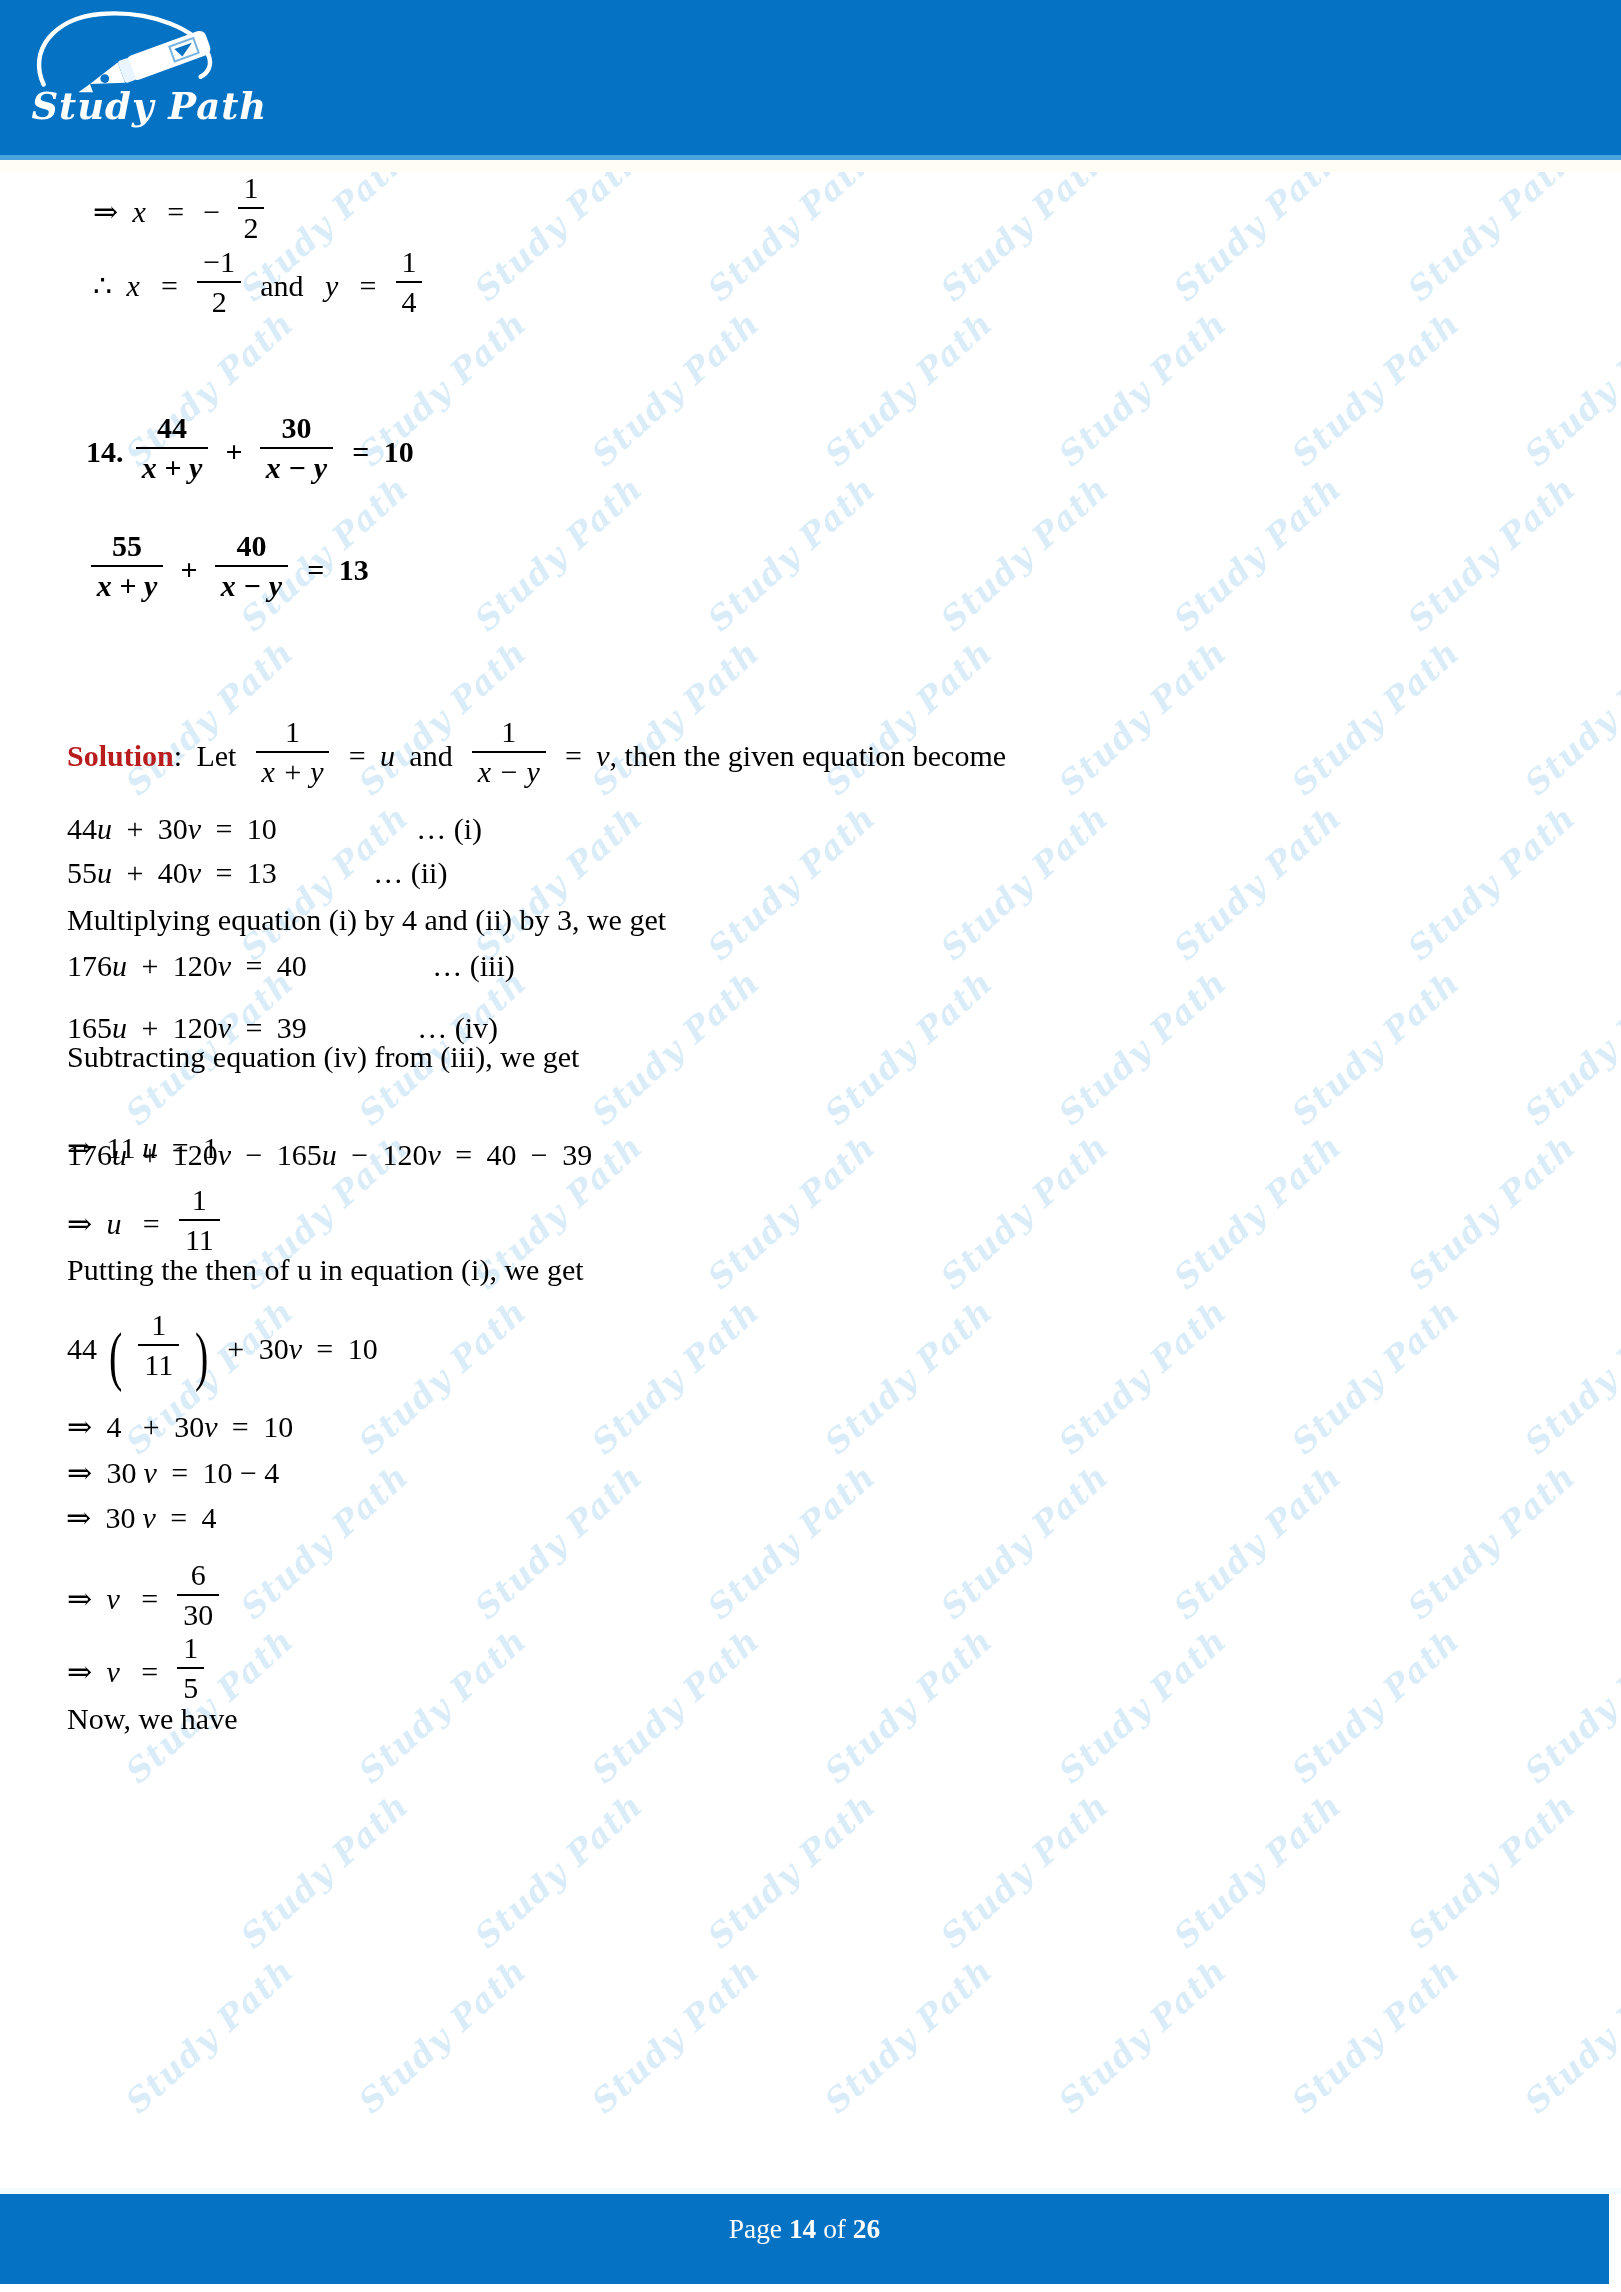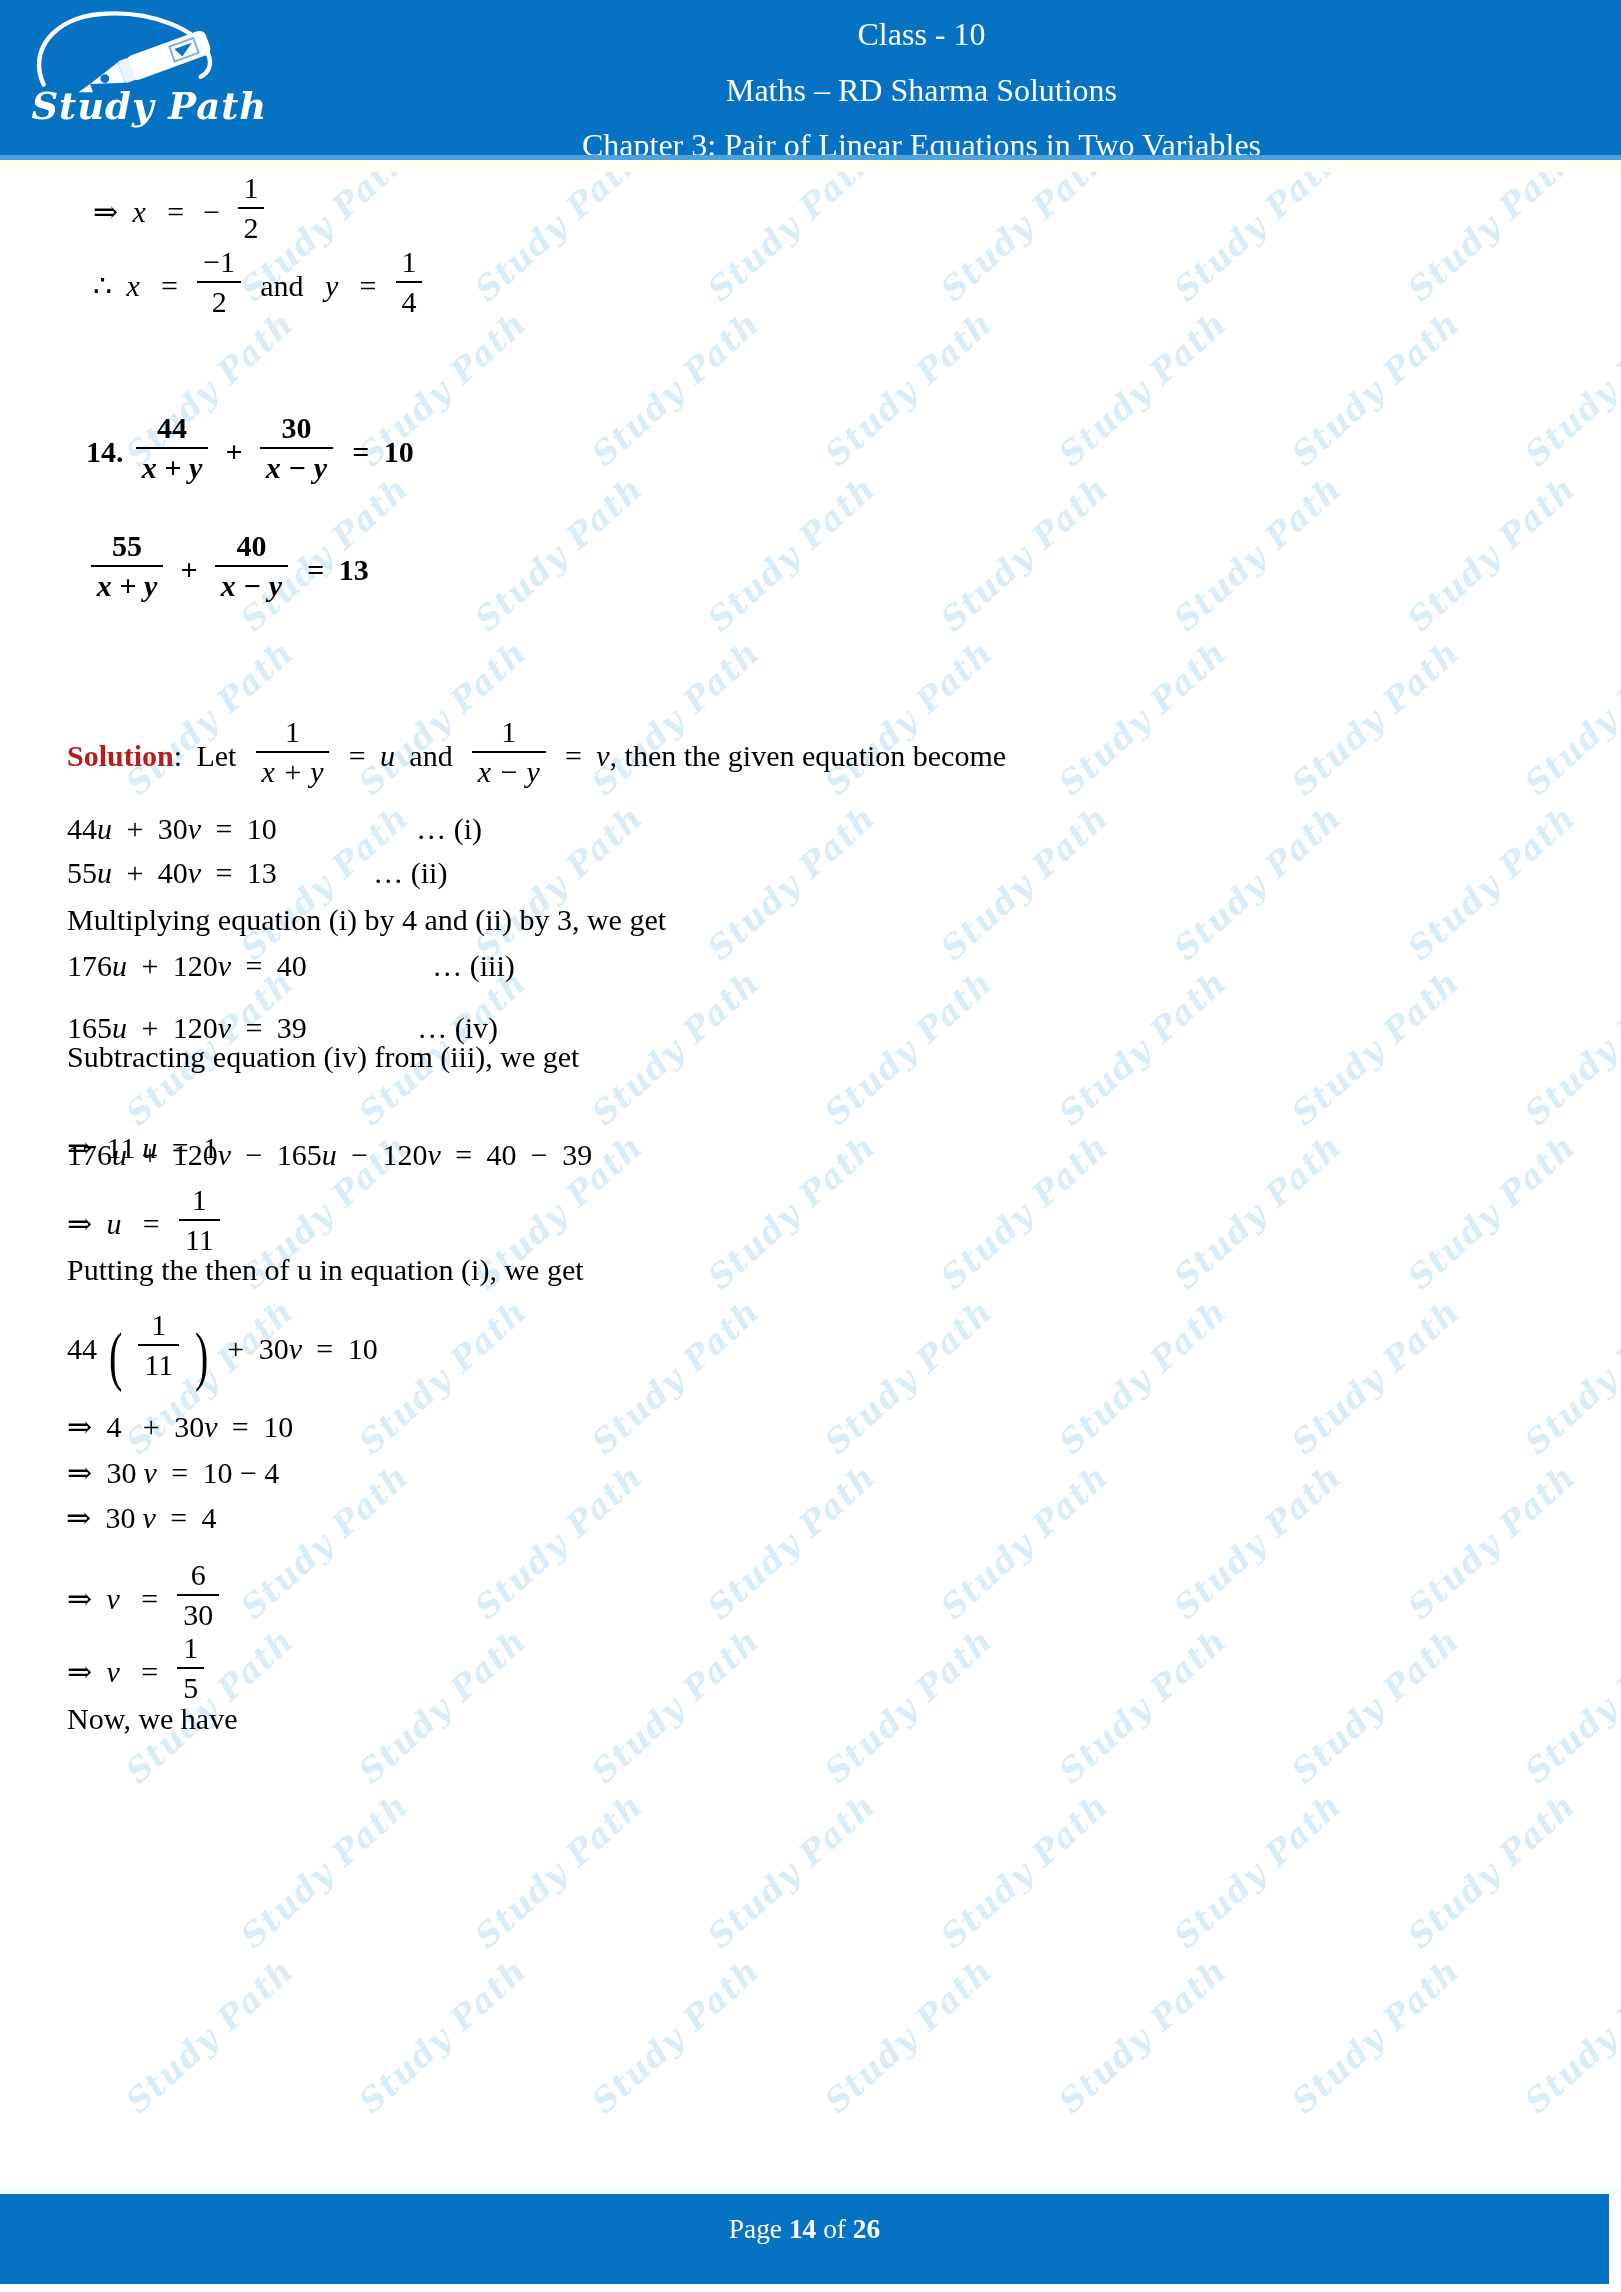--- a/index.html
+++ b/index.html
@@ -299,25 +299,20 @@
           <path d="M62 61 L48 65 L62 70 Z" fill="#ffffff"></path>
           <circle cx="78" cy="61" r="4.5" fill="#0572c4"></circle>
           <path d="M150 52 L178 52 L178 70 L150 70 Z" fill="#0572c4" opacity=".55"></path>
           <path d="M152 54 L176 54 L176 68 L152 68 Z" fill="#ffffff"></path>
           <path d="M155 57 L174 57 L160 67 Z" fill="#0572c4"></path>
         </g>
       </svg>
       <div class="logo-text">Study Path</div>
     </div>
 
-    <div class="header-titles">
-      <div class="hdr-line hdr-class">Class - 10</div>
-      <div class="hdr-line hdr-subject">Maths – RD Sharma Solutions</div>
-      <div class="hdr-line hdr-chapter">Chapter 3: Pair of Linear Equations in Two Variables</div>
-    </div>
   </div>
   <div class="header-underline"></div>
   <div class="header-underline2"></div>
 
   <div class="content">
 
     <div class="line" style="top:0px;">
       <span>⇒</span>
       <span class="mi op">x</span>
       <span class="op">=</span>

